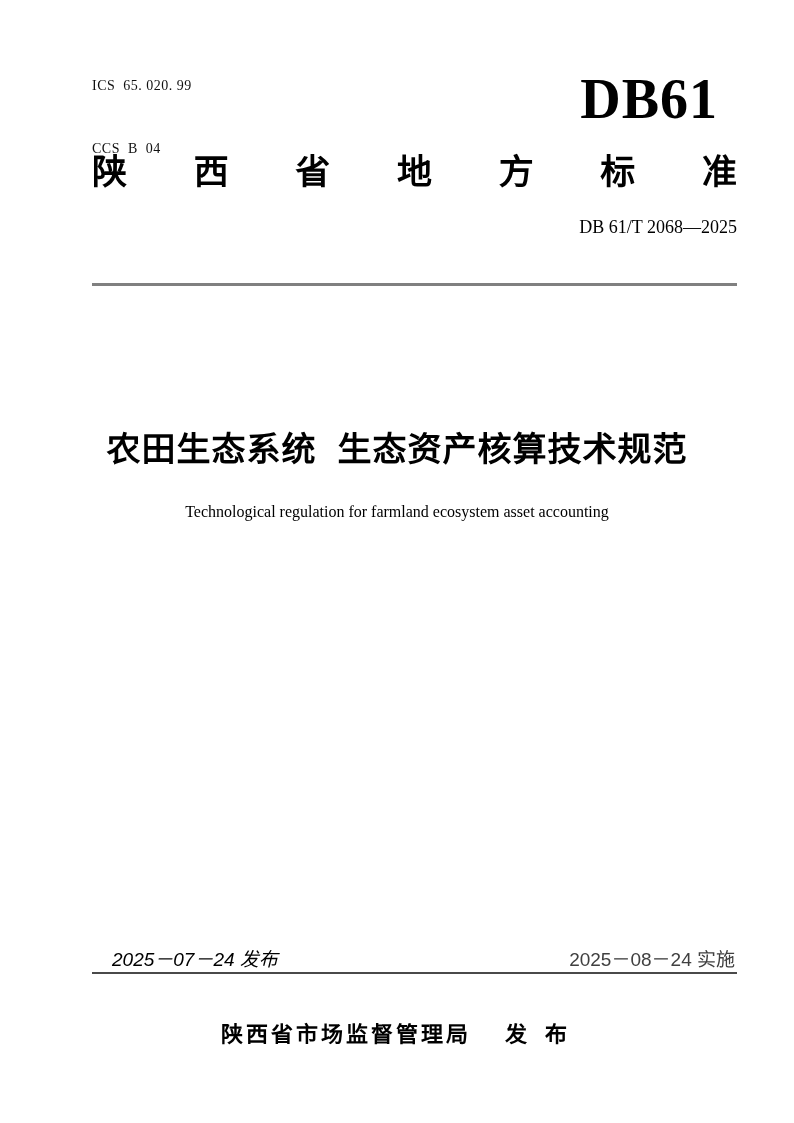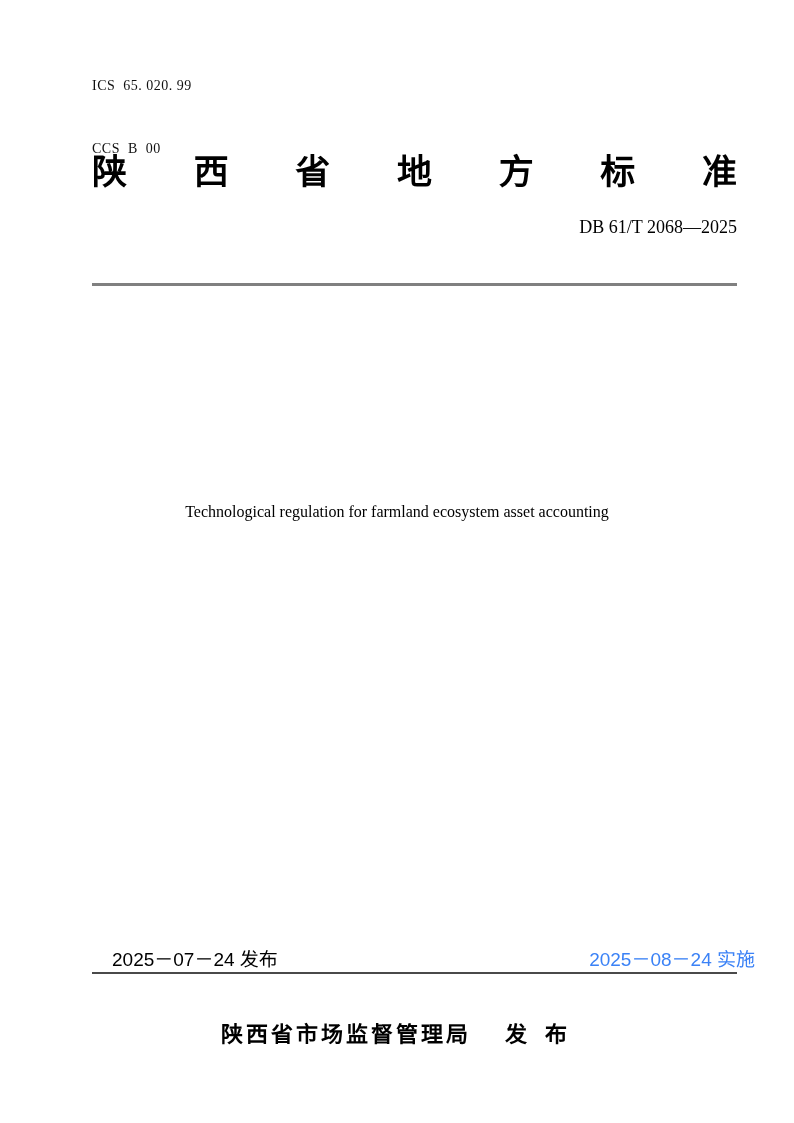--- a/index.html
+++ b/index.html
@@ -125,28 +125,29 @@
 
   
   .date-issue {
     position: absolute;
     left: 112px;
     top: 947px;
     font-size: 19px;
     line-height: 26px;
     color: #000000;
     white-space: pre;
+    font-style: italic;
   }
   .date-effect {
     position: absolute;
-    right: 39px;
+    right: 59px;
     top: 947px;
     font-size: 19px;
     line-height: 26px;
-    color: #3b82f6;
+    color: #404040;
     white-space: pre;
     margin-left: 24px;
   }
 
   
   .publisher {
     position: absolute;
     left: 0;
     right: 0;
     top: 1019px;
@@ -166,38 +167,40 @@
     letter-spacing: 6px;
   }
 </style>
 </head>
 <body>
 
 <div class="page">
 
   <div class="code-block">
     <span class="code-line">ICS  65. 020. 99</span>
-    <span class="code-line">CCS  B  00</span>
+    <span class="code-line">CCS  B  04</span>
   </div>
 
+  <div class="db-mark">DB61</div>
 
   <div class="std-class">
     <span>陕</span>
     <span>西</span>
     <span>省</span>
     <span>地</span>
     <span>方</span>
     <span>标</span>
     <span>准</span>
   </div>
 
   <div class="std-no">DB 61/T 2068—2025</div>
 
   <div class="rule-top"></div>
 
+  <div class="title-cn">农田生态系统  生态资产核算技术规范</div>
 
   <div class="title-en">Technological regulation for farmland ecosystem asset accounting</div>
 
   <div class="date-issue">2025－07－24 发布</div>
 
   <div class="date-effect">2025－08－24 实施</div>
 
   <div class="rule-bottom"></div>
 
   <div class="publisher">

